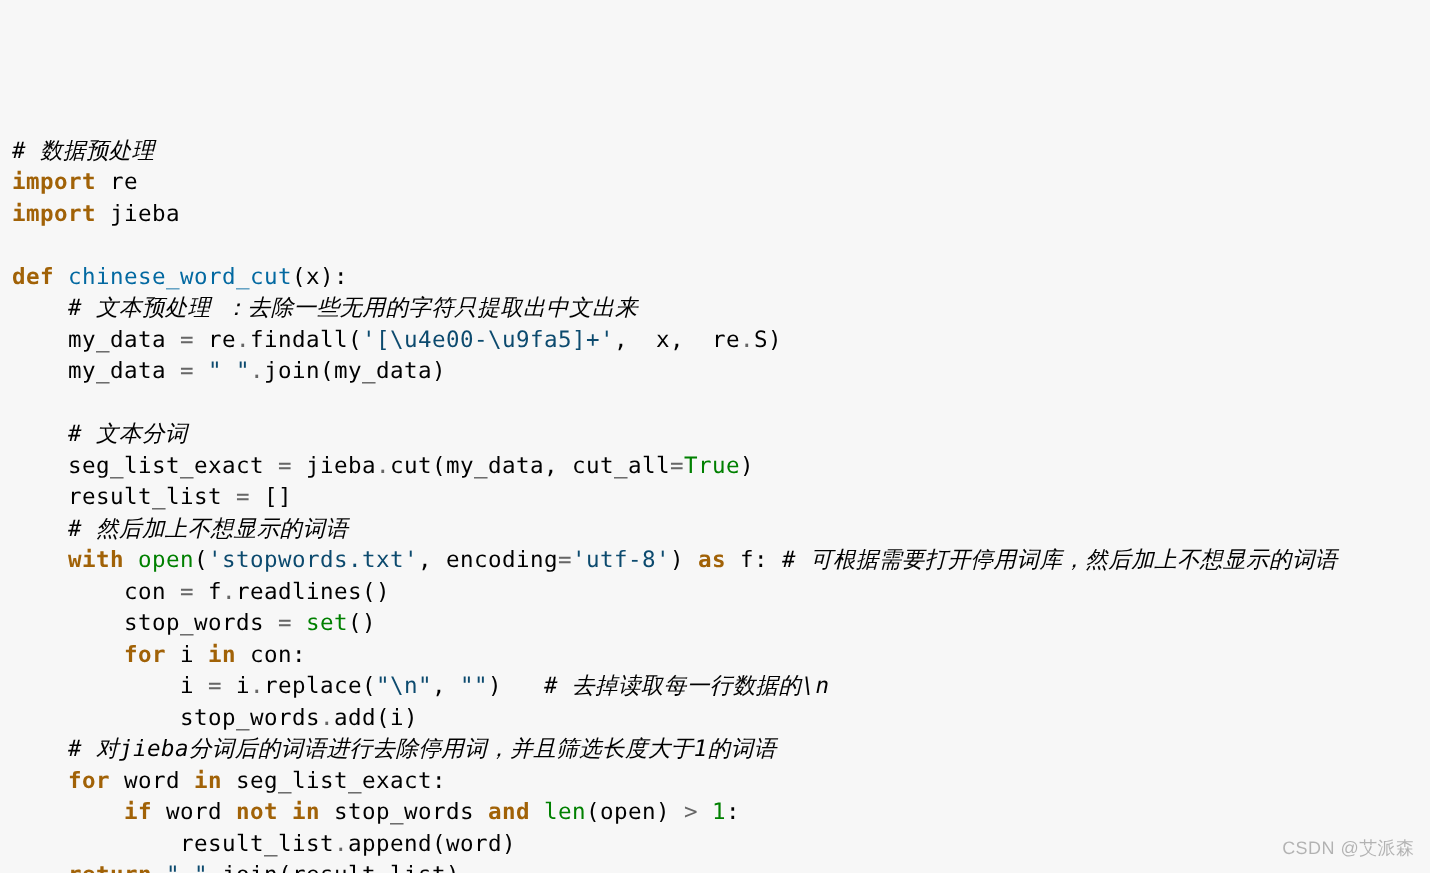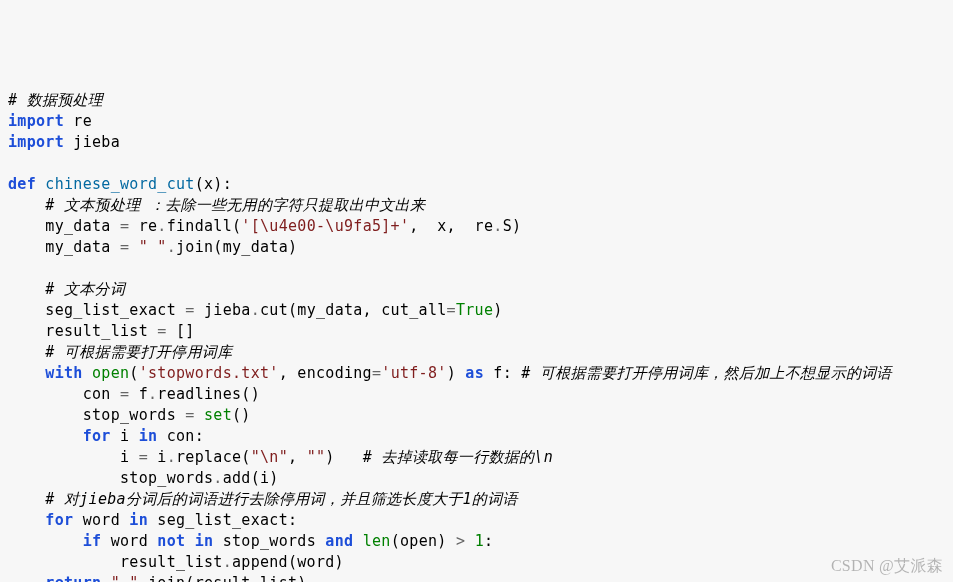--- a/index.html
+++ b/index.html
@@ -7,56 +7,56 @@
     padding: 6px 8px;
     font-family: "SimSun", "NSimSun", "Songti SC", "FangSong", Consolas, monospace;
     font-size: 15px;
     line-height: 21px;
     background: #f7f7f7;
     color: #000;
     white-space: pre;
     letter-spacing: 0.3px;
   }
   .cm { color: #000000; font-style: italic; }
-  .kw { color: #1d4ed8; font-weight: bold; }
+  .kw { color: #a16207; font-weight: bold; }
   .nn { color: #000; }
   .fn { color: #0369a1; }
   .op { color: #666666; }
-  .str { color: #7f1d1d; }
+  .str { color: #0c4a6e; }
   .num { color: #008000; }
   .bn { color: #008000; margin-top: 24px; }
   .const { color: #008000; font-weight: normal; }
   .watermark {
     position: fixed;
     bottom: 6px;
     right: 10px;
-    font-size: 16px;
+    font-size: 12px;
     color: rgba(0,0,0,0.28);
-    font-family: Liberation Serif, serif;
+    font-family: Liberation Sans, sans-serif;
     white-space: nowrap;
   }
 </style>
 </head>
 <body>
 
 
 
 <div><span class="cm"># 数据预处理</span>
 <span class="kw">import</span><span class="nn"> re</span>
 <span class="kw">import</span><span class="nn"> jieba</span>
 
 <span class="kw">def</span> <span class="fn">chinese_word_cut</span>(x):
     <span class="cm"># 文本预处理 ：去除一些无用的字符只提取出中文出来</span>
     <span>my_data </span><span class="op">=</span><span> re</span><span class="op">.</span><span>findall(</span><span class="str">'[\u4e00-\u9fa5]+'</span><span>,  x,  re</span><span class="op">.</span><span>S)</span>
     <span>my_data </span><span class="op">=</span><span> </span><span class="str">" "</span><span class="op">.</span><span>join(my_data)</span>
 
     <span class="cm"># 文本分词</span>
     <span>seg_list_exact </span><span class="op">=</span><span> jieba</span><span class="op">.</span><span>cut(my_data, cut_all</span><span class="op">=</span><span class="const">True</span><span>)</span>
     <span>result_list </span><span class="op">=</span><span> []</span>
-    <span class="cm"># 可根据需要打开停用词库</span>
+    <span class="cm"># 然后加上不想显示的词语</span>
     <span class="kw">with</span><span> </span><span class="bn">open</span><span>(</span><span class="str">'stopwords.txt'</span><span>, encoding</span><span class="op">=</span><span class="str">'utf-8'</span><span>) </span><span class="kw">as</span><span> f: </span><span class="cm"># 可根据需要打开停用词库，然后加上不想显示的词语</span>
         <span>con </span><span class="op">=</span><span> f</span><span class="op">.</span><span>readlines()</span>
         <span>stop_words </span><span class="op">=</span><span> </span><span class="bn">set</span><span>()</span>
         <span class="kw">for</span><span> i </span><span class="kw">in</span><span> con:</span>
             <span>i </span><span class="op">=</span><span> i</span><span class="op">.</span><span>replace(</span><span class="str">"\n"</span><span>, </span><span class="str">""</span><span>)   </span><span class="cm"># 去掉读取每一行数据的\n</span>
             <span>stop_words</span><span class="op">.</span><span>add(i)</span>
     <span class="cm"># 对jieba分词后的词语进行去除停用词，并且筛选长度大于1的词语</span>
     <span class="kw">for</span><span> word </span><span class="kw">in</span><span> seg_list_exact:</span>
         <span class="kw">if</span><span> word </span><span class="kw">not</span><span> </span><span class="kw">in</span><span> stop_words </span><span class="kw">and</span><span> </span><span class="bn">len</span><span>(open) </span><span class="op">&gt;</span><span> </span><span class="num">1</span><span>:</span>
             <span>result_list</span><span class="op">.</span><span>append(word)</span>

